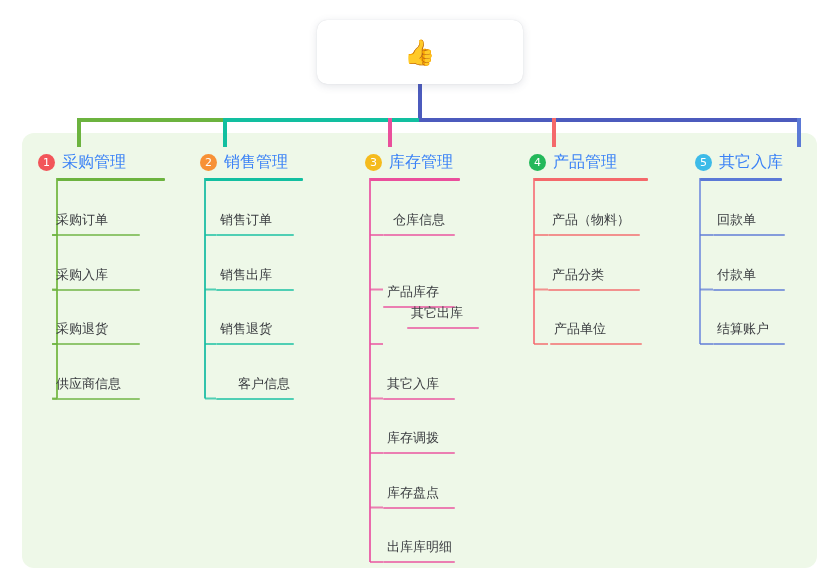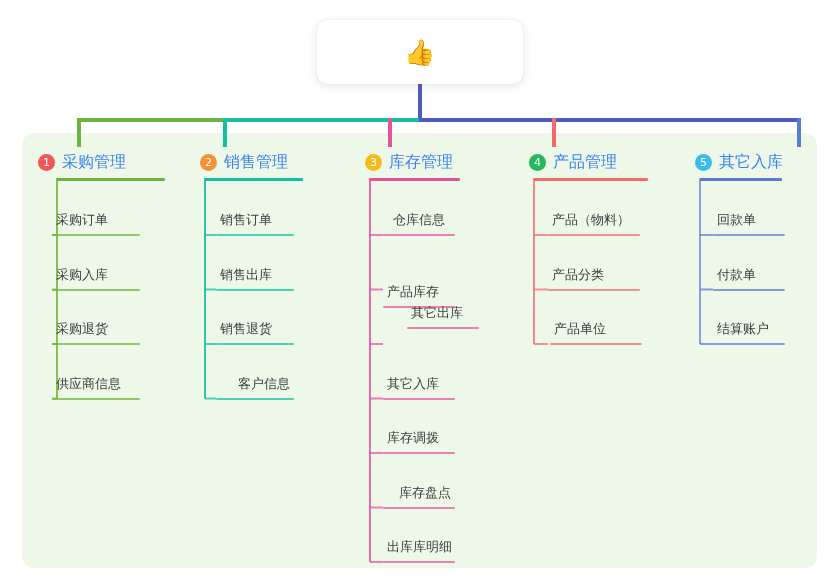--- a/index.html
+++ b/index.html
@@ -198,21 +198,21 @@
           <span class="leaf-rule" style="width: 72px; background: rgb(234, 79, 156); opacity: 0.72;"></span>
         </div>
         <div class="leaf" style="left: 18px; top: 374.5px;">
           <span class="leaf-label">其它入库</span>
           <span class="leaf-rule" style="width: 72px; background: rgb(234, 79, 156); opacity: 0.72;"></span>
         </div>
         <div class="leaf" style="left: 18px; top: 429px;">
           <span class="leaf-label">库存调拨</span>
           <span class="leaf-rule" style="width: 72px; background: rgb(234, 79, 156); opacity: 0.72;"></span>
         </div>
-        <div class="leaf" style="left: 18px; top: 483.5px; text-align: right;">
+        <div class="leaf" style="left: 18px; top: 483.5px;">
           <span class="leaf-label">库存盘点</span>
           <span class="leaf-rule" style="width: 72px; background: rgb(234, 79, 156); opacity: 0.72;"></span>
         </div>
         <div class="leaf" style="left: 18px; top: 538px; font-family: Liberation Serif, serif;">
           <span class="leaf-label">出库库明细</span>
           <span class="leaf-rule" style="width: 72px; background: rgb(234, 79, 156); opacity: 0.72;"></span>
         </div>
       </div>
       <div class="col" style="left: 529px; top: 0px;">
         <div class="col-head" style="position: absolute; left: 0px; top: 150px;">

